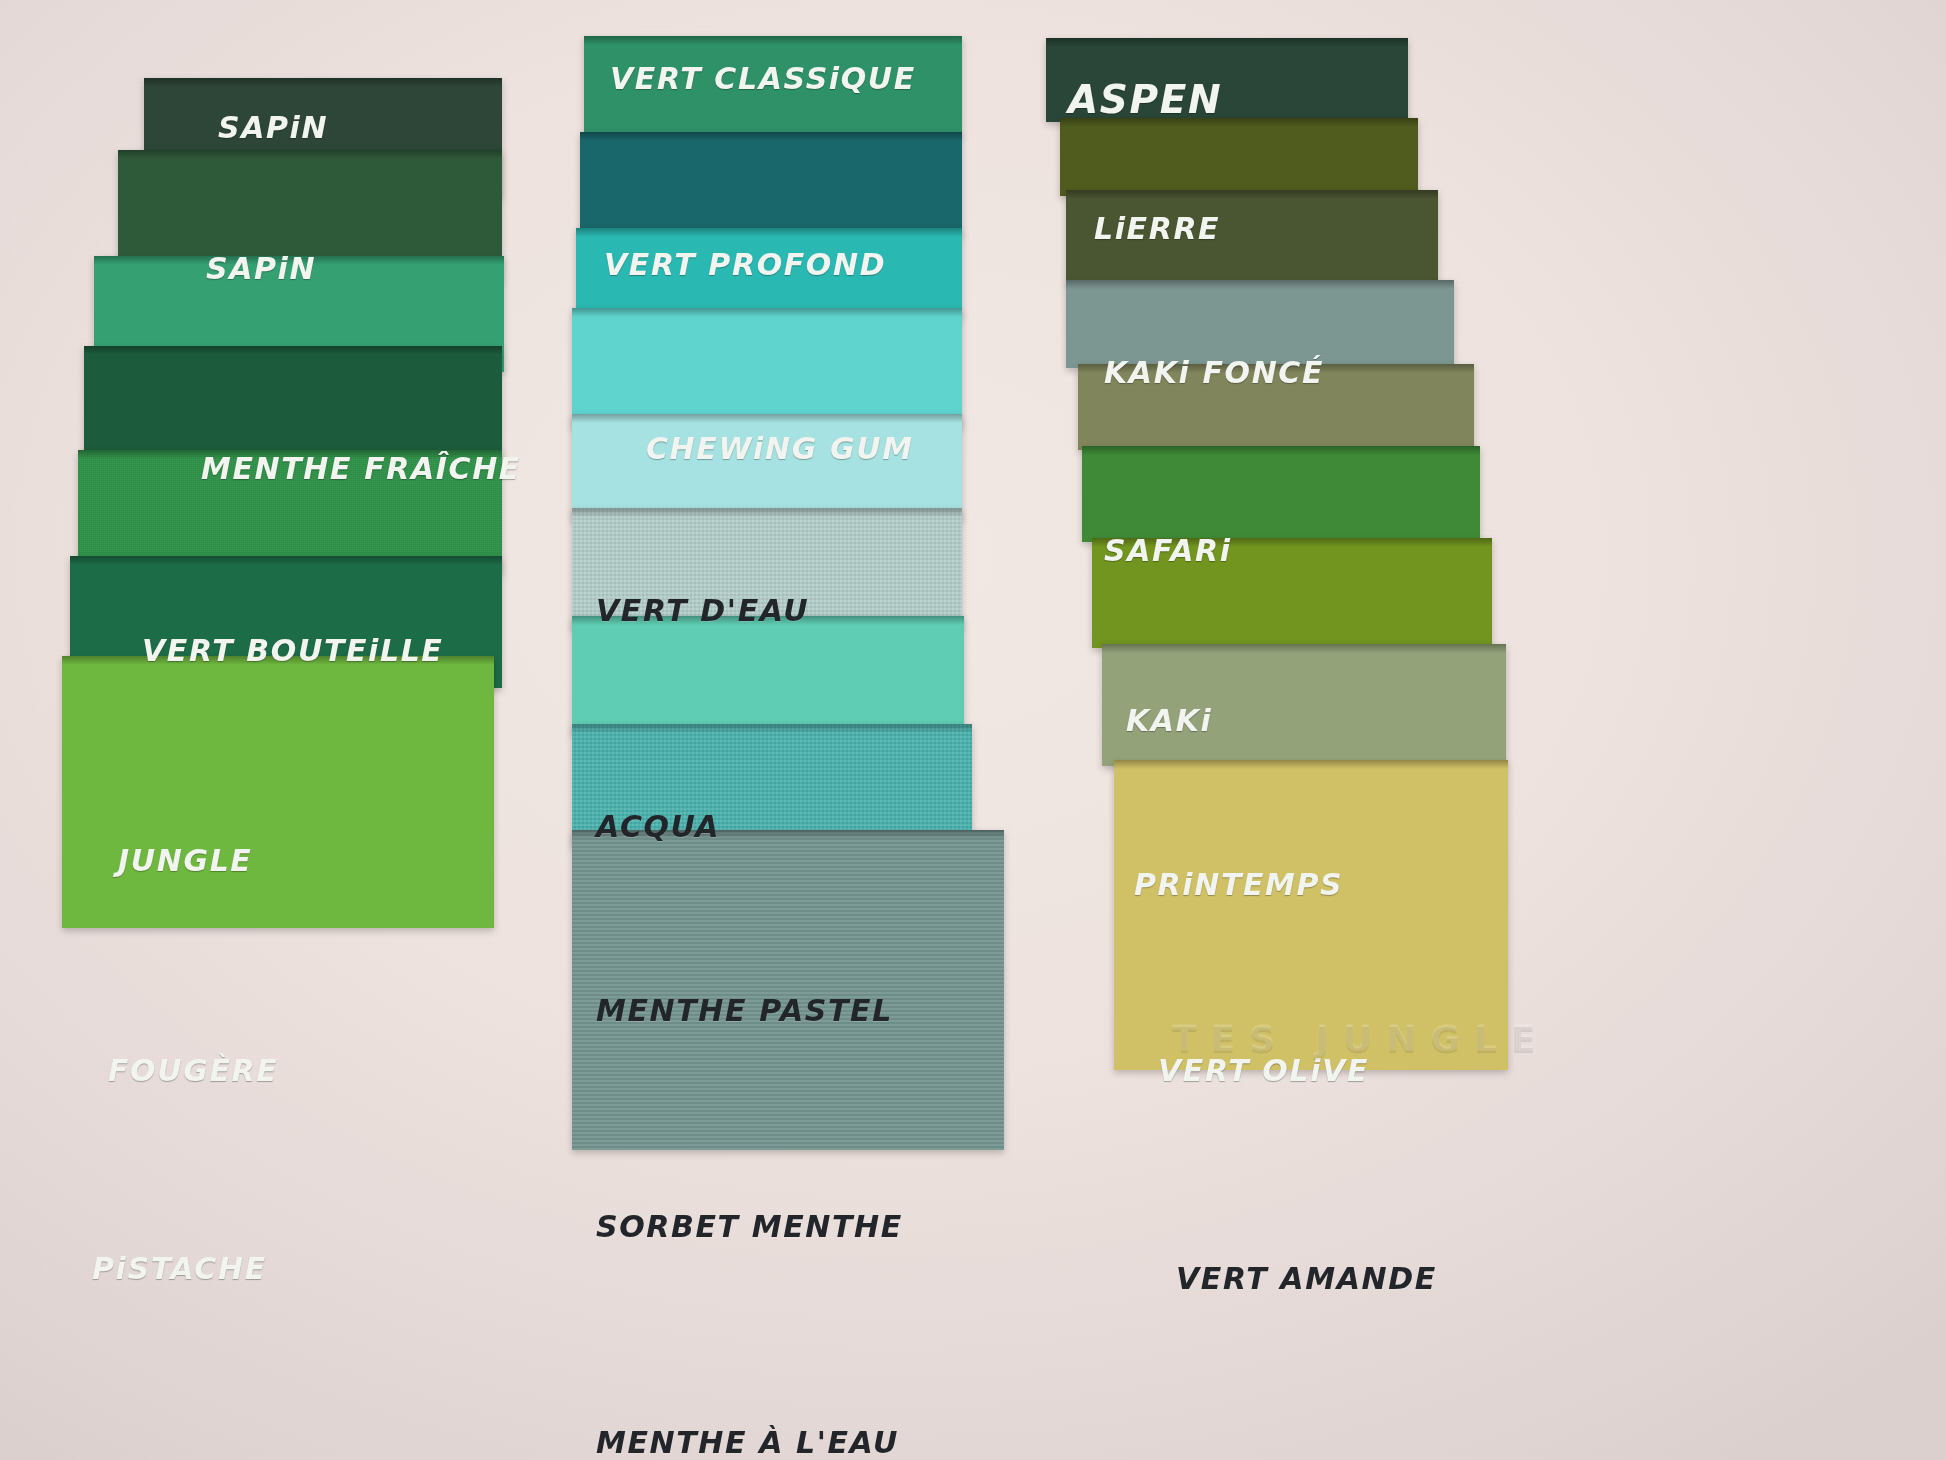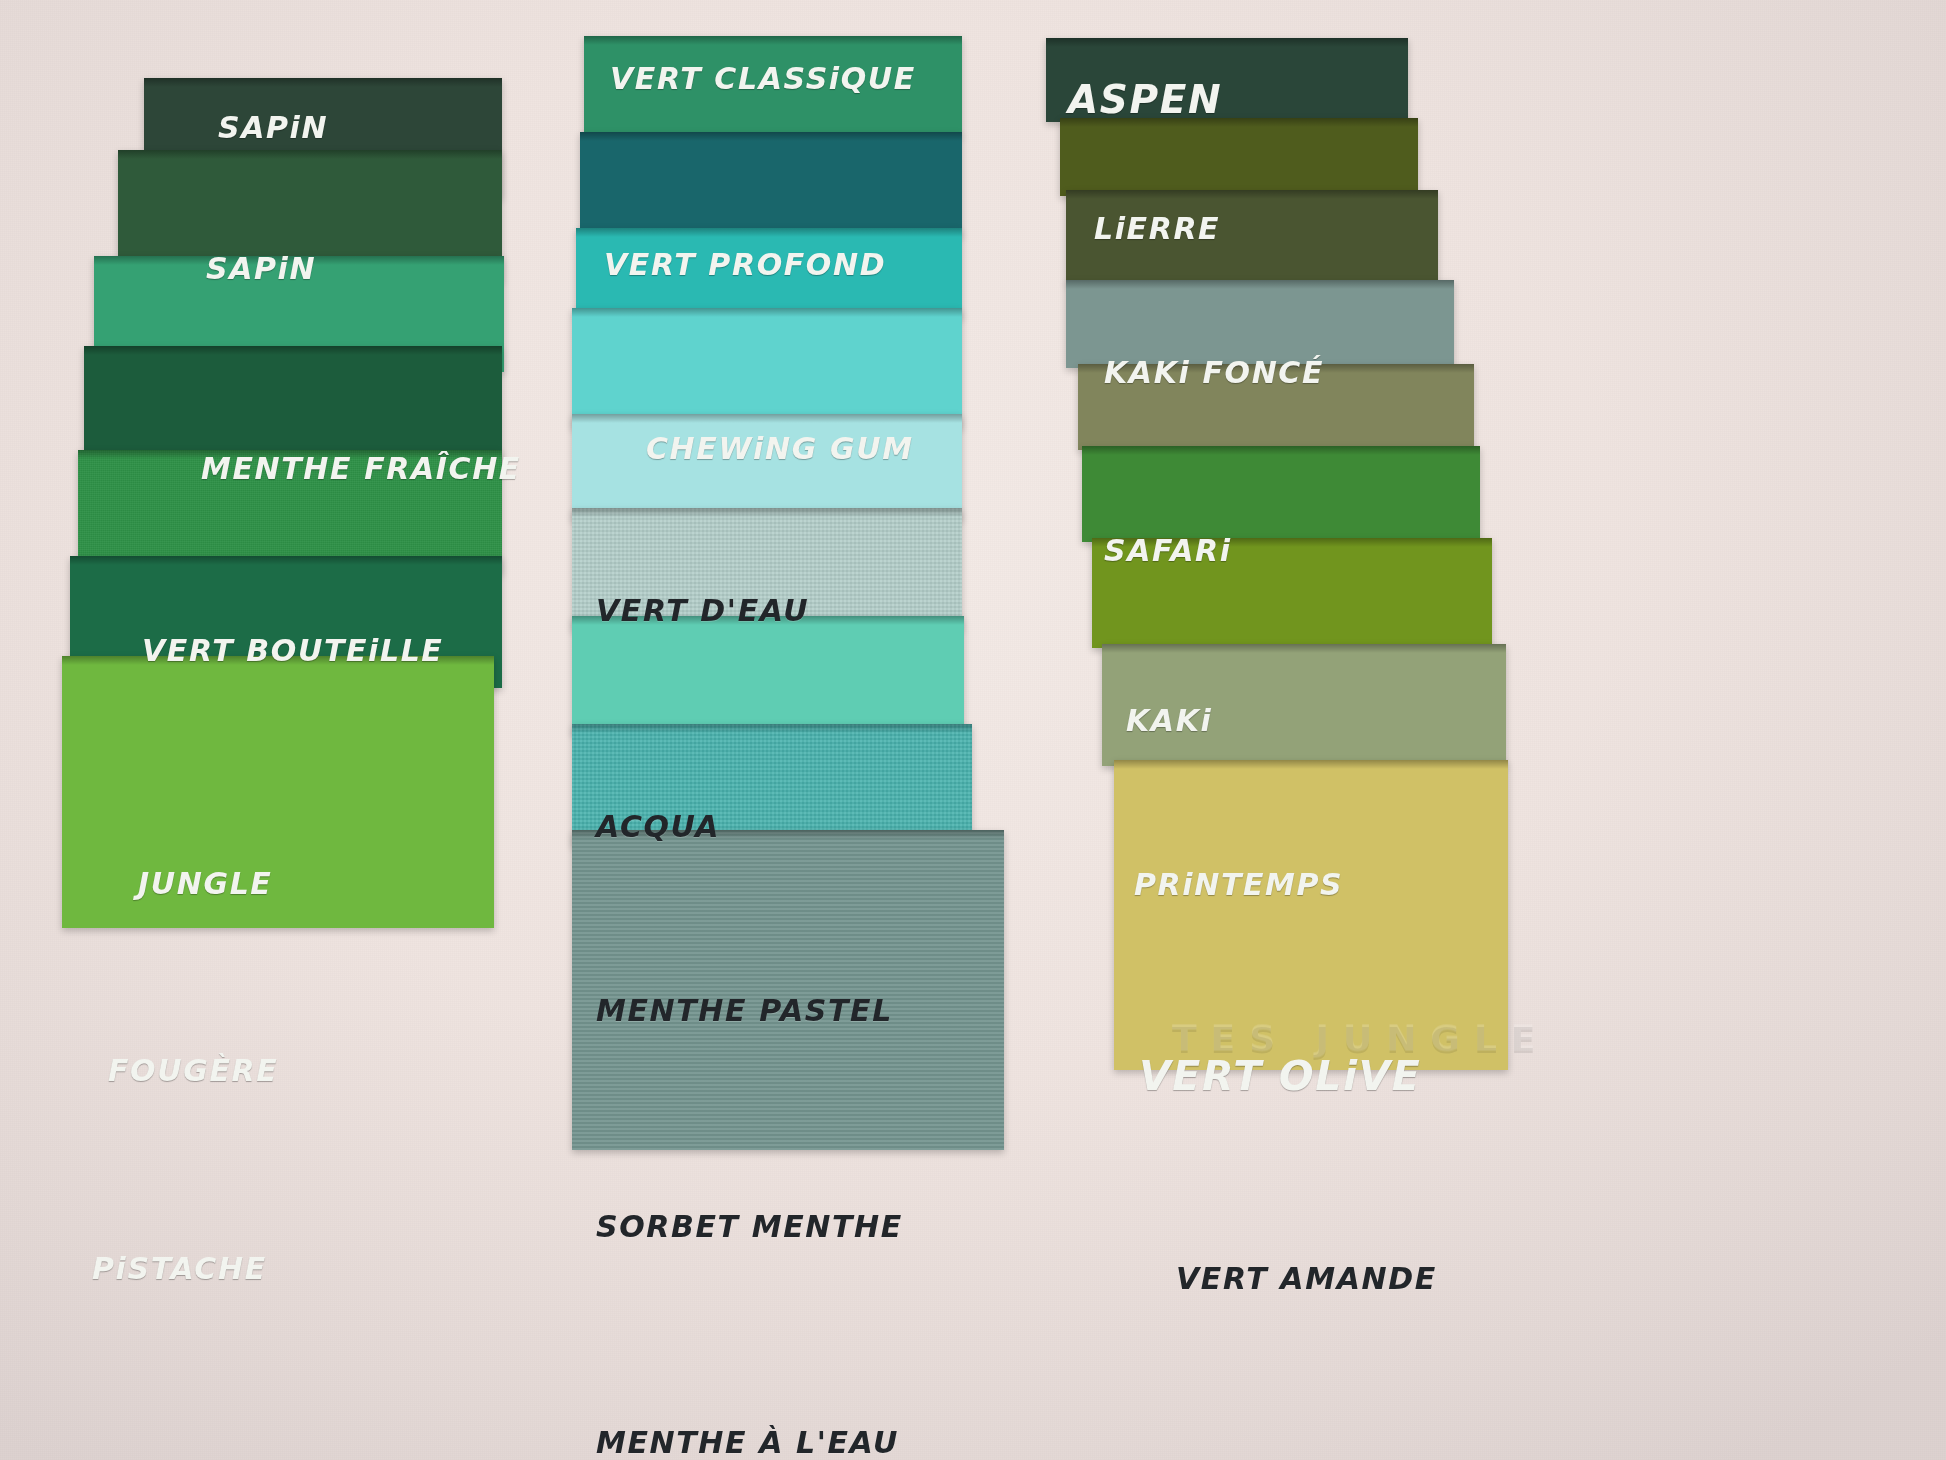--- a/index.html
+++ b/index.html
@@ -113,21 +113,21 @@
       <div class="label white" style="left: 132px; top: 376px; font-size: 30px; z-index: 30; margin-left: 7px;">MENTHE FRAÎCHE</div>
       <div class="swatch" style="left: 22px; top: 268px; width: 418px; height: 128px; background: rgb(28, 92, 60); z-index: 4; box-shadow: rgba(0, 0, 0, 0.22) 0px 3px 7px;">
         <div class="tex tex-smooth"></div>
         <div class="shadow-top"></div>
       </div>
       <div class="label white" style="left: 80px; top: 558px; font-size: 30px; z-index: 40;">VERT BOUTEiLLE</div>
       <div class="swatch" style="left: 16px; top: 372px; width: 424px; height: 124px; background: rgb(47, 146, 72); z-index: 5; box-shadow: rgba(0, 0, 0, 0.22) 0px 3px 7px;">
         <div class="tex tex-felt"></div>
         <div class="shadow-top"></div>
       </div>
-      <div class="label white" style="left: 76px; top: 768px; font-size: 30px; z-index: 50; margin-top: 23px;">JUNGLE</div>
+      <div class="label white" style="left: 56px; top: 768px; font-size: 30px; z-index: 50;">JUNGLE</div>
       <div class="swatch" style="left: 8px; top: 478px; width: 432px; height: 132px; background: rgb(28, 108, 71); z-index: 6; box-shadow: rgba(0, 0, 0, 0.22) 0px 3px 7px;">
         <div class="tex tex-smooth"></div>
         <div class="shadow-top"></div>
       </div>
       <div class="label white" style="left: 46px; top: 978px; font-size: 30px; z-index: 60;">FOUGÈRE</div>
       <div class="swatch" style="left: 0px; top: 578px; width: 432px; height: 272px; background: rgb(111, 184, 63); z-index: 7; box-shadow: rgba(0, 0, 0, 0.22) 0px 3px 7px;">
         <div class="tex tex-smooth"></div>
         <div class="shadow-top"></div>
       </div>
       <div class="label white" style="left: 30px; top: 1176px; font-size: 30px; z-index: 70;">PiSTACHE</div>
@@ -206,21 +206,21 @@
       <div class="label white" style="left: 88px; top: 668px; font-size: 30px; z-index: 50;">KAKi</div>
       <div class="swatch" style="left: 44px; top: 408px; width: 398px; height: 96px; background: rgb(62, 138, 54); z-index: 6; box-shadow: rgba(0, 0, 0, 0.22) 0px 3px 7px;">
         <div class="tex tex-smooth"></div>
         <div class="shadow-top"></div>
       </div>
       <div class="label white" style="left: 96px; top: 832px; font-size: 30px; z-index: 60;">PRiNTEMPS</div>
       <div class="swatch" style="left: 54px; top: 500px; width: 400px; height: 110px; background: rgb(113, 149, 30); z-index: 7; box-shadow: rgba(0, 0, 0, 0.22) 0px 3px 7px;">
         <div class="tex tex-smooth"></div>
         <div class="shadow-top"></div>
       </div>
-      <div class="label white" style="left: 101px; top: 1018px; font-size: 41px; z-index: 70;">VERT OLiVE</div>
+      <div class="label white" style="left: 120px; top: 1018px; font-size: 30px; z-index: 70;">VERT OLiVE</div>
       <div class="swatch" style="left: 64px; top: 606px; width: 404px; height: 122px; background: rgb(147, 162, 120); z-index: 8; box-shadow: rgba(0, 0, 0, 0.22) 0px 3px 7px;">
         <div class="tex tex-smooth"></div>
         <div class="shadow-top"></div>
       </div>
       <div class="label black" style="left: 138px; top: 1226px; font-size: 30px; z-index: 80;">VERT AMANDE</div>
       <div class="swatch" style="left: 76px; top: 722px; width: 394px; height: 310px; background: rgb(208, 193, 102); z-index: 9; box-shadow: rgba(0, 0, 0, 0.22) 0px 3px 7px;">
         <div class="tex tex-smooth"></div>
         <div class="shadow-top"></div>
       </div>
     </div>

